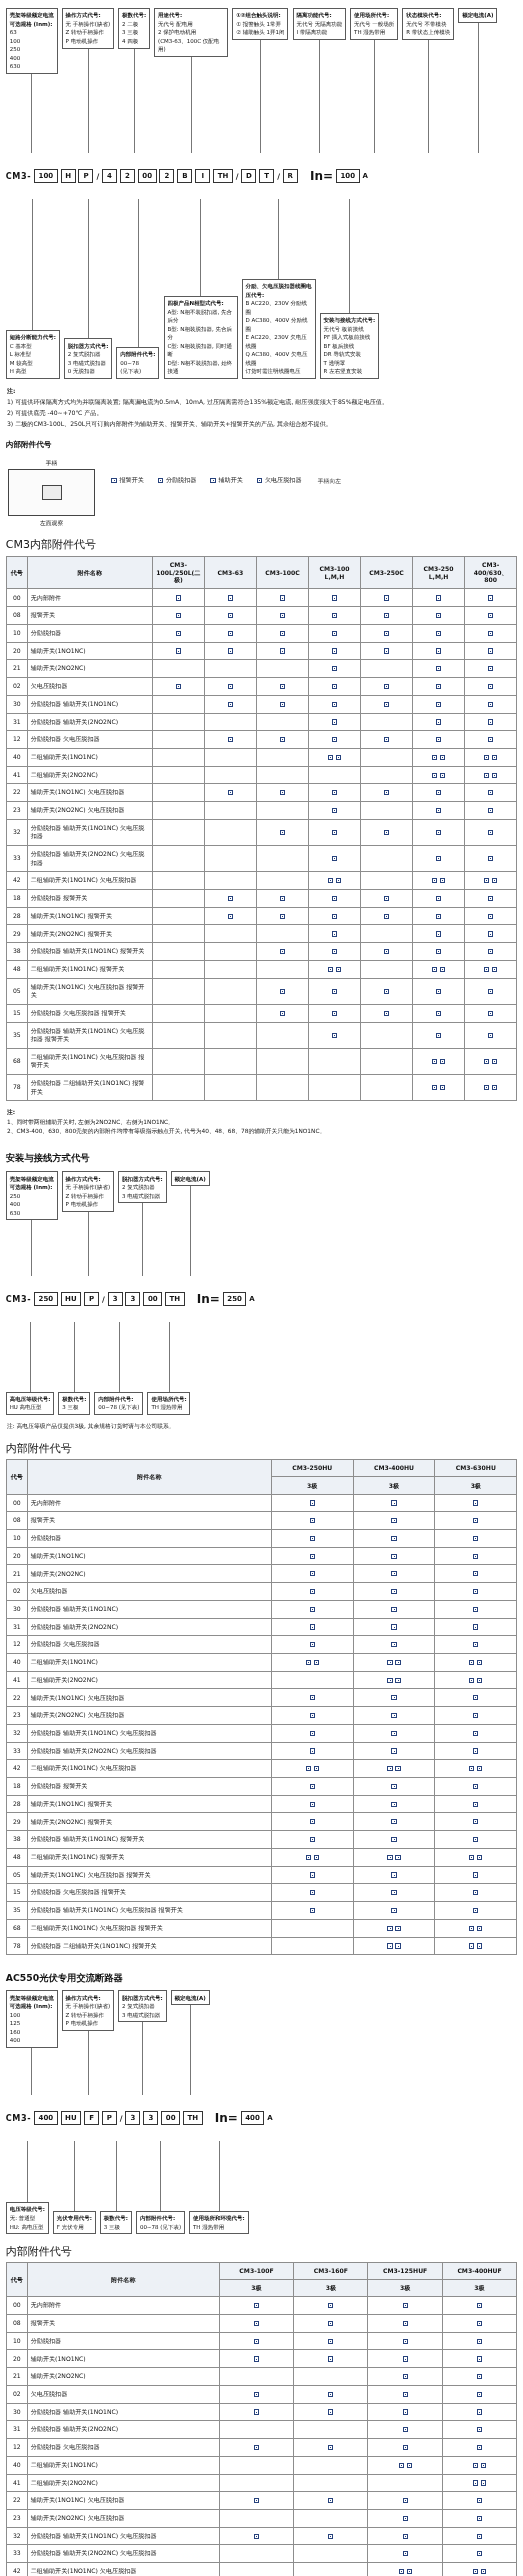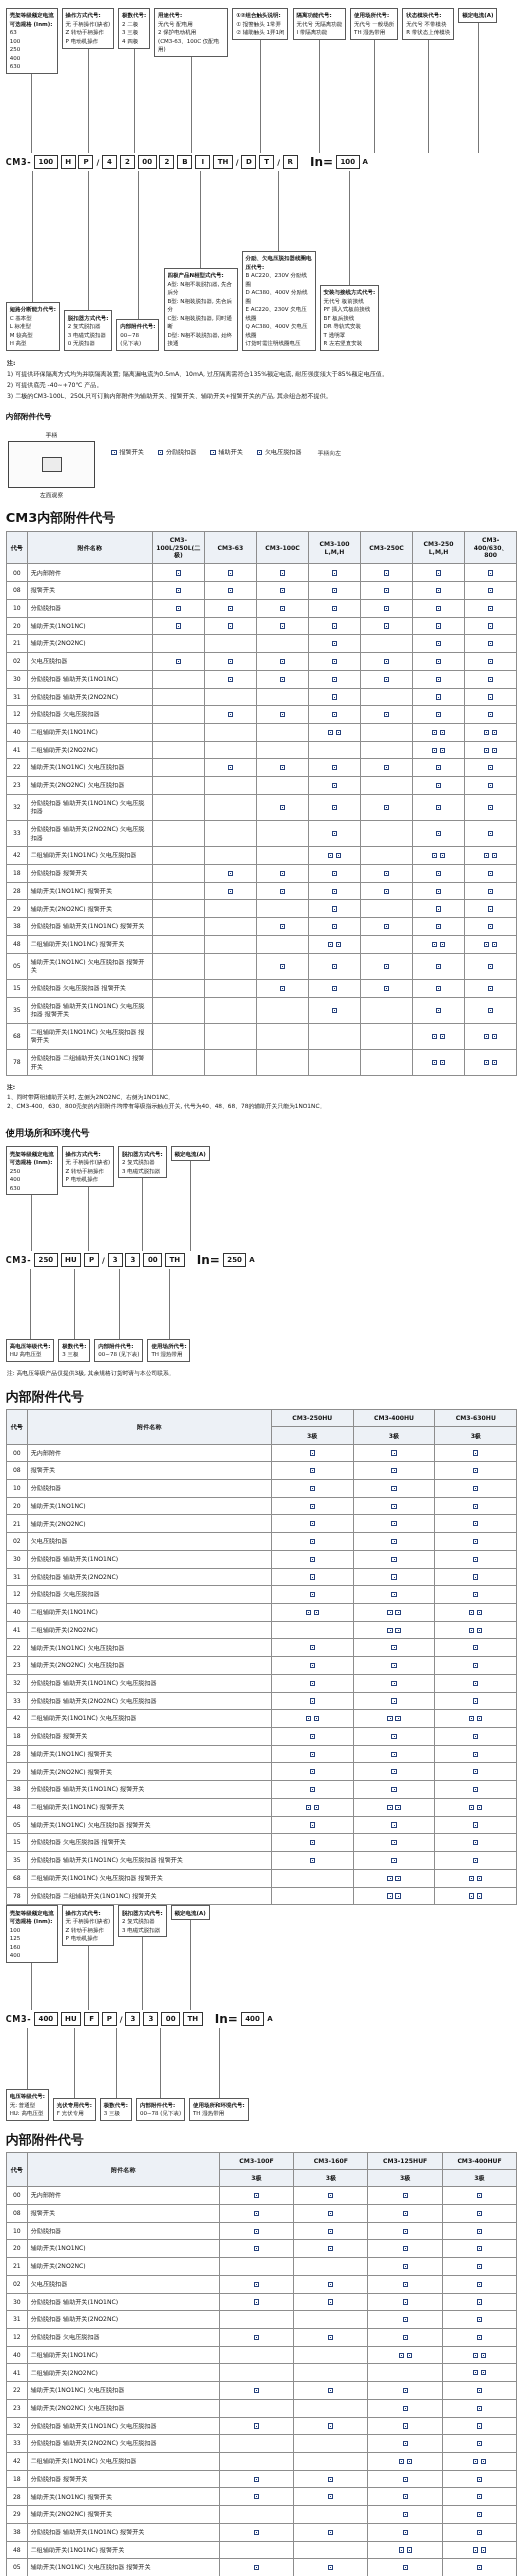--- a/index.html
+++ b/index.html
@@ -13,33 +13,33 @@
   #dg1 .bottom{height:180px;}
   #dg2 .top,#dg3 .top{height:105px;}
   #dg2 .bottom,#dg3 .bottom{height:93px;}
   .boxcol{display:flex;flex-direction:column;align-items:center;}
   .top .boxcol{justify-content:flex-start;}
   .bottom .boxcol{justify-content:flex-end;}
   .vline{width:0.6px;background:#777;flex:1 1 auto;min-height:3.5px;}
   .abox{border:0.6px solid #5a5a5a;padding:2.3px 2.9px;font-size:5.5px;line-height:1.55;background:#fff;max-width:74px;}
   .abox-title{font-weight:bold;font-size:5.5px;}
   .abox-line{}
-  .modelrow{display:flex;align-items:center;gap:2.9px;margin:2px 0;}
+  .modelrow{display:flex;align-items:center;gap:2.9px;margin:16px 0;}
   .model-prefix{font-weight:bold;font-size:8.1px;letter-spacing:0.6px;}
   .seg{border:0.6px solid #333;min-width:15px;height:14px;display:inline-flex;align-items:center;justify-content:center;
        padding:0 3.5px;font-weight:bold;font-size:7px;background:#fff;}
   .seg-sep{font-weight:bold;font-size:7.6px;}
   .cur-label{font-weight:bold;font-size:12px;margin-left:9.3px;}
   .cur-unit{font-weight:bold;font-size:7px;}
   .notes{margin:7px 1.2px 0;font-size:6.1px;line-height:1.8;}
   .notes.small{font-size:5.8px;line-height:1.6;}
   .notes-label{font-weight:bold;}
   .sub-heading{font-size:7.6px;font-weight:bold;margin:10.5px 0 3.5px;}
   .section-heading{font-size:9.3px;font-weight:bold;margin:16.3px 0 5.8px;}
-  .table-heading{font-size:13px;font-weight:bold;margin:9.3px 0 3.5px;}
+  .table-heading{font-size:11px;font-weight:normal;margin:9.3px 0 3.5px;}
   .acc-table{width:100%;border-collapse:collapse;table-layout:fixed;}
   .acc-table th,.acc-table td{border:0.6px solid #8d8d8d;font-size:6.1px;padding:4.1px 2.9px;vertical-align:middle;line-height:1.4;}
   .acc-table th{background:var(--head-bg);font-weight:bold;text-align:center;line-height:1.3;}
   .col-code{width:21px;}
   #t1 .col-name{width:125px;}
   #t2 .col-name{width:244px;}
   #t3 .col-name{width:192px;}
   .cell-code{text-align:center;}
   .cell-name{text-align:left;}
   .cell-mark{text-align:center;}
@@ -572,21 +572,21 @@
           </tr>
         </tbody>
       </table>
     </div>
   <div class="notes small">
     <span class="notes-label">注:</span>
     <div class="note-line">1、同时带两组辅助开关时, 左侧为2NO2NC、右侧为1NO1NC。</div>
     <div class="note-line">2、CM3-400、630、800壳架的内部附件均带有等级指示触点开关, 代号为40、48、68、78的辅助开关只能为1NO1NC。</div>
   </div>
 
-  <h2 class="section-heading">使用场所和环境代号</h2>
+  <h2 class="section-heading">安装与接线方式代号</h2>
   <section class="diagram" id="dg2">
     <div class="boxrow top">
         <div class="boxcol">
           <div class="abox">
             <div class="abox-title">壳架等级额定电流</div>
             <div class="abox-title">可选规格 (Inm):</div>
             <div class="abox-line">250</div>
             <div class="abox-line">400</div>
             <div class="abox-line">630</div>
           </div>
@@ -862,20 +862,21 @@
             <td class="cell-code">78</td>
             <td class="cell-name">分励脱扣器 二组辅助开关(1NO1NC) 报警开关</td>
             <td class="cell-mark"></td>
             <td class="cell-mark"><span class="mark"></span><span class="mark"></span></td>
             <td class="cell-mark"><span class="mark"></span><span class="mark"></span></td>
           </tr>
         </tbody>
       </table>
     </div>
 
+  <h2 class="section-heading">AC550光伏专用交流断路器</h2>
   <section class="diagram" id="dg3">
     <div class="boxrow top">
         <div class="boxcol">
           <div class="abox">
             <div class="abox-title">壳架等级额定电流</div>
             <div class="abox-title">可选规格 (Inm):</div>
             <div class="abox-line">100</div>
             <div class="abox-line">125</div>
             <div class="abox-line">160</div>
             <div class="abox-line">400</div>

